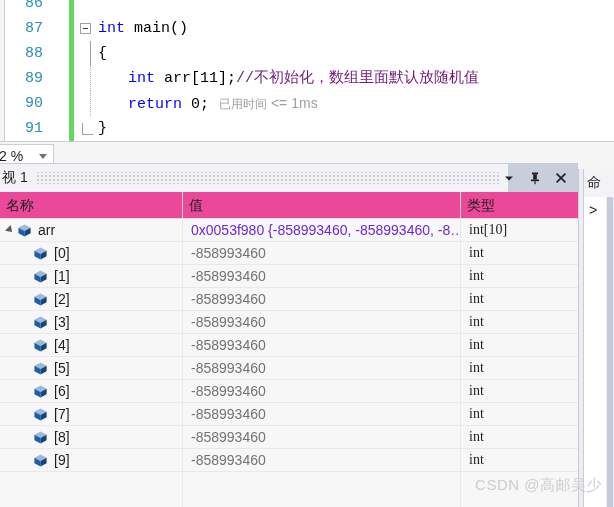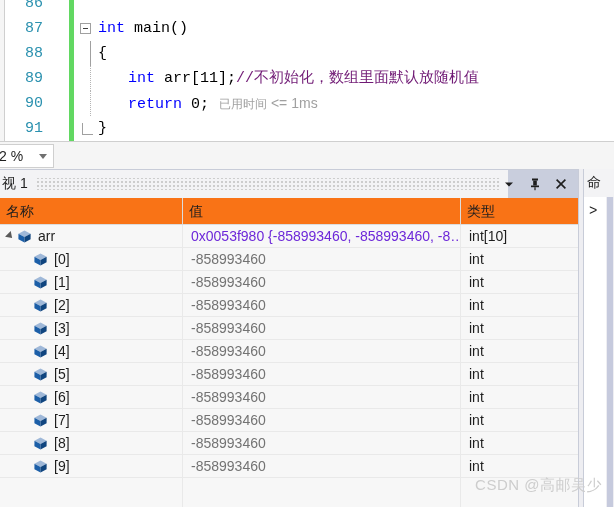--- a/index.html
+++ b/index.html
@@ -72,21 +72,21 @@
     padding: 0 6px 0 12px;
   }
   .zoombox .zlabel { font-size: 14px; color: #1e1e1e; }
   .zoombox .zarrow {
     width: 0; height: 0; border-left: 4px solid transparent;
     border-right: 4px solid transparent; border-top: 5px solid #707070;
   }
 
   
   .panel {
-    position: absolute; left: 0; top: 169px; width: 578px; height: 266px;
+    position: absolute; left: 0; top: 163px; width: 578px; height: 266px;
     background: #f5f5f5; border-top: 1px solid #c8ccd8;
   }
   .panel-tabstrip {
     position: relative; height: 28px; background: #c9cedd;
   }
   .panel-tab {
     position: absolute; left: 0; top: 0; height: 28px; width: 508px;
     background: #f3f3f5; display: flex; align-items: center;
   }
   .panel-tab .tab-title {
@@ -99,21 +99,21 @@
     opacity: 0.9;
   }
   .tabicons {
     position: absolute; right: 0; top: 0; height: 28px; width: 72px;
     display: flex; align-items: center; justify-content: flex-end; gap: 12px;
     padding-right: 10px;
   }
   .ic { width: 14px; height: 14px; display: block; }
 
   .grid-header {
-    display: flex; height: 27px; background: #f97316;
+    display: flex; height: 27px; background: #ec4899;
     border-bottom: 1px solid #dcdcdc;
   }
   .gh-cell {
     font-size: 14px; color: #1e1e1e; display: flex; align-items: center;
     padding-left: 6px; border-right: 1px solid #dcdcdc; height: 27px;
   }
   .gh-name { width: 183px; }
   .gh-value { width: 278px; }
   .gh-type { width: 117px; border-right: none; }
 
@@ -126,21 +126,21 @@
     width: 183px; height: 23px; display: flex; align-items: center;
     border-right: 1px solid #e9e9e9;
   }
   .cell-value {
     width: 278px; height: 23px; display: flex; align-items: center;
     padding-left: 8px; border-right: 1px solid #e9e9e9;
     font-size: 14px; color: #737373; white-space: nowrap; overflow: hidden;
   }
   .cell-type {
     width: 117px; height: 23px; display: flex; align-items: center;
-    padding-left: 8px; font-size: 14px; color: #1e1e1e; white-space: nowrap;
+    padding-left: 8px; font-size: 14px; color: #1e1e1e; white-space: nowrap; font-family: Liberation Serif, serif;
   }
   .val-red { color: #6d28d9; }
   .expander {
     width: 14px; display: flex; align-items: center; justify-content: center;
     margin-left: 3px;
   }
   .tri {
     width: 0; height: 0; border-top: 4px solid transparent;
     border-bottom: 4px solid transparent; border-left: 6px solid #5a5a5a;
     transform: rotate(45deg); transform-origin: 50% 50%;

